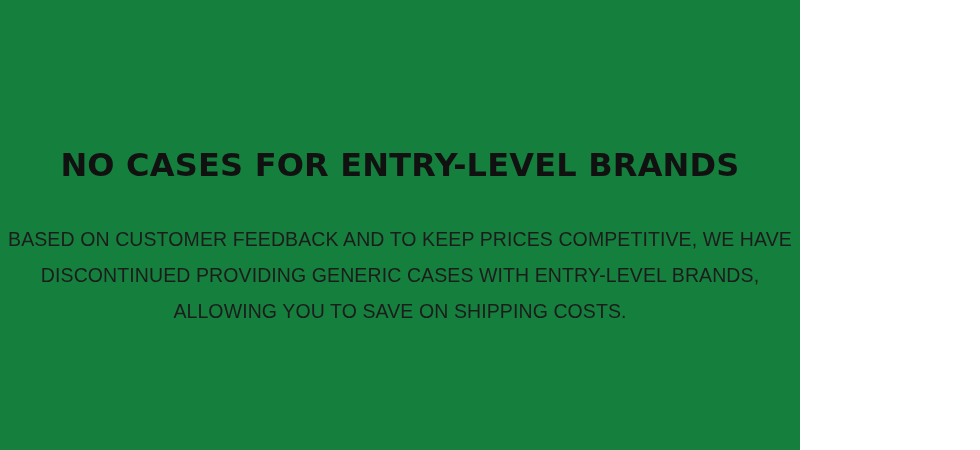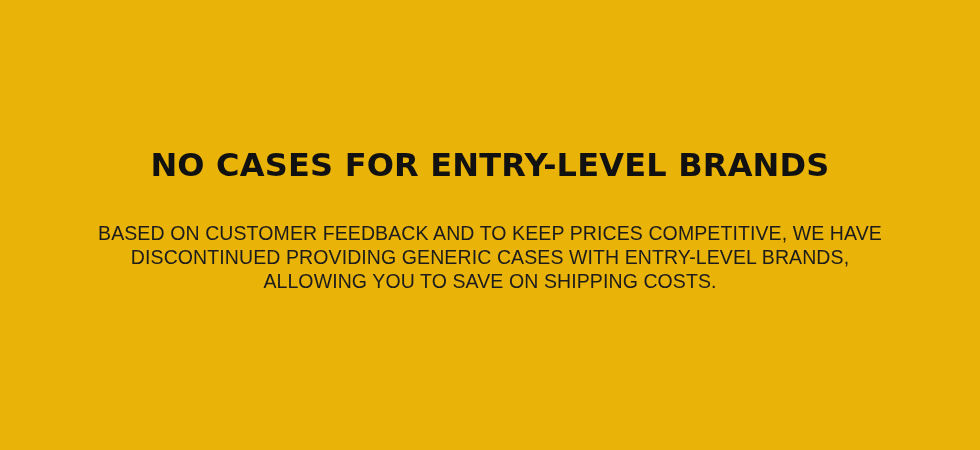--- a/index.html
+++ b/index.html
@@ -7,23 +7,23 @@
     padding: 0;
   }
   body {
     width: 980px;
     height: 450px;
     background: #ffffff;
     font-family: "Liberation Sans", sans-serif;
     overflow: hidden;
   }
   .banner {
-    width: 980px;
+    width: 800px;
     height: 450px;
-    background: #eab308;
+    background: #15803d;
     box-sizing: border-box;
     display: flex;
     flex-direction: column;
     align-items: center;
     justify-content: flex-start;
   }
   .content {
     width: 100%;
     text-align: center;
     padding-top: 148px;
@@ -40,21 +40,21 @@
     text-transform: uppercase;
     -webkit-font-smoothing: antialiased;
   }
   .body-copy {
     margin: 0 auto;
     padding-top: 37px;
     max-width: 800px;
     font-family: "Liberation Sans", sans-serif;
     font-size: 19.5px;
     font-weight: 400;
-    line-height: 24px;
+    line-height: 36px;
     letter-spacing: 0.1px;
     color: #1c1c1c;
     text-transform: uppercase;
   }
 </style>
 </head>
 <body>
 
 <div class="banner">
   <div class="content">

